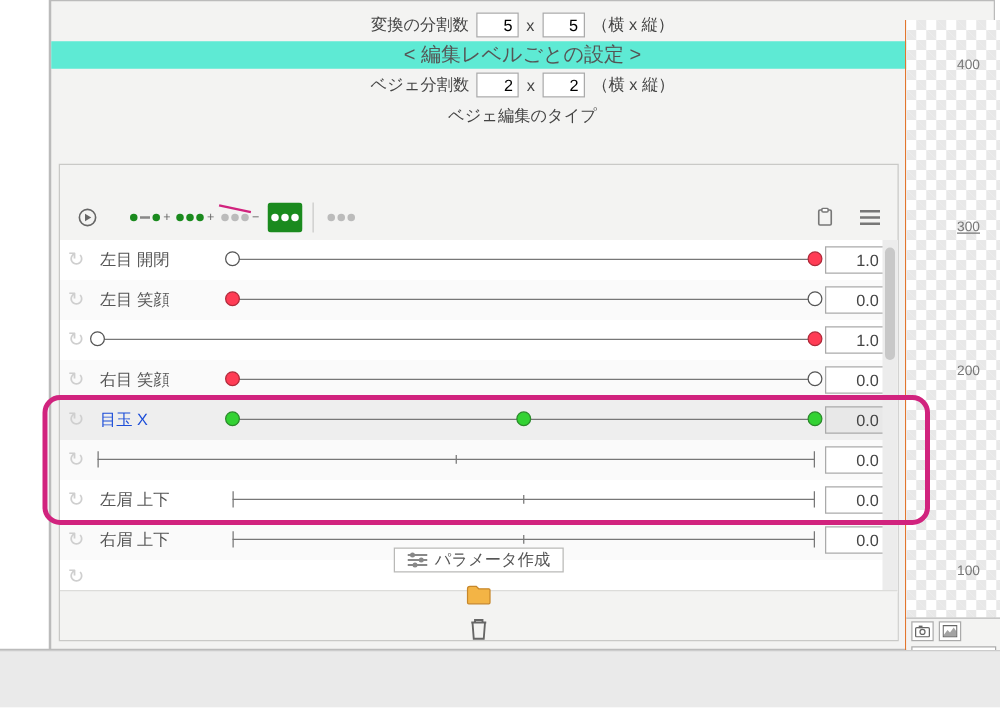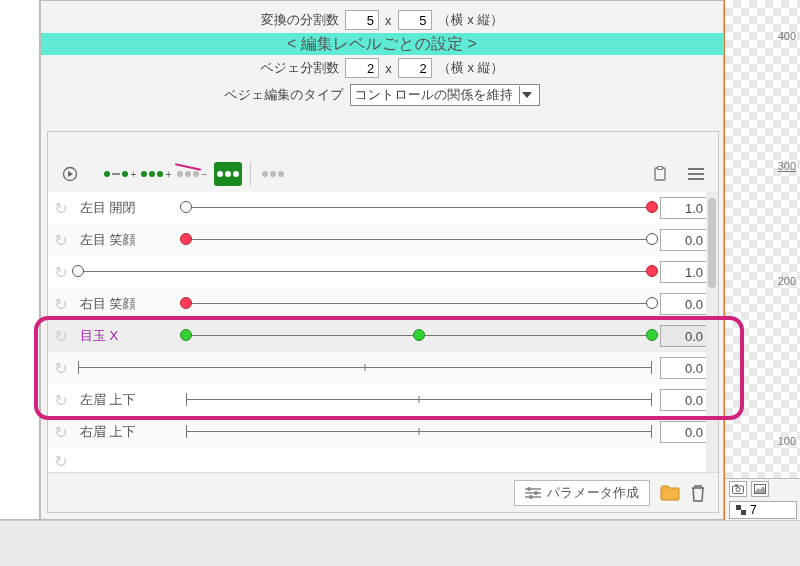--- a/index.html
+++ b/index.html
@@ -11,25 +11,25 @@
     background-size: 16px 16px;
     background-position: 0 0, 8px 8px;
     background-color: #fff;
   }
   .outer { position: relative; width: 800px; height: 566px; background:#fff; }
   .left-pane {
     position: absolute; left: 0; top: 0; width: 40px; height: 520px;
     background:#fff; border-right:1px solid #bbb; border-bottom:1px solid #bbb;
   }
   .main-pane {
-    position: absolute; left: 40px; top: 0; width: 684px; height: 520px;
+    position: absolute; left: 40px; top: 0; width: 756px; height: 520px;
     background:#f3f3f2; border:1px solid #bbb;
   }
   .right-pane {
-    position: absolute; left: 724px; top: 0; width: 76px; height: 520px;
+    position: absolute; left: 724px; top: 16px; width: 64px; height: 520px;
     border-left: 1px solid #e3762e;
   }
   .right-canvas {
     position:absolute; left:0; top:0; width:76px; height:478px;
   }
   .right-bottom {
     position:absolute; left:0; top:478px; width:76px; height:42px;
     background:#f3f3f2; border-top:1px solid #bbb;
   }
   .right-bottom-tools { display:flex; gap:4px; padding:2px 4px; align-items:center; }
@@ -89,42 +89,42 @@
   .param-row {
     height:32px; display:flex; align-items:center; padding:0 8px 0 4px; font-size:13px; color:#555;
     position:relative;
   }
   .param-row.alt { background:#fafafa; }
   .param-row.selected { background:#eeeeee; }
   .loop-icon {
     width:18px; height:18px; color:#cfcfcf; font-size:16px; display:flex; align-items:center; justify-content:center;
   }
   .param-label { width:108px; padding-left:10px; white-space:nowrap; }
-  .param-label.dim { color:#a21caf; }
+  .param-label.dim { color:#1d4ed8; }
   .slider-wrap { flex:1; position:relative; height:24px; margin:0 8px; }
   .slider-track { position:absolute; left:0; right:0; top:11px; height:1px; background:#777; }
   .cap { position:absolute; top:5px; width:1px; height:13px; background:#777; }
   .cap-l { left:0; } .cap-r { right:0; }
   .tick { position:absolute; top:8px; width:1px; height:7px; background:#777; transform:translateX(-0.5px); }
   .knob { position:absolute; top:5px; width:12px; height:12px; border-radius:50%; border:1px solid #555; background:#fff; transform:translateX(-6px); }
   .knob.red { background:#ff3c55; border-color:#b02a3a; }
   .knob.green { background:#33d233; border-color:#2a8a2a; }
   .knob.hollow { background:#fff; }
   .value-box {
     width:50px; height:22px; border:1px solid #aaa; background:#fff; text-align:right;
     padding:0 6px; font-size:13px; color:#444;
   }
   .value-box.dim { background:#e8e8e8; }
   .scroll-gutter { position:absolute; right:0; top:60px; width:12px; height:282px; background:#ececec; }
   .scroll-thumb { position:absolute; left:2px; top:6px; width:8px; height:90px; background:#c8c8c8; border-radius:4px; }
 
   .panel-footer {
     position:absolute; left:0; bottom:0; width:100%; height:40px;
     display:flex; align-items:center; justify-content:flex-end; gap:10px; padding:0 12px;
-    border-top:1px solid #dcdcda; background:#f3f3f2;
+    border-top:1px solid #dcdcda; background:#f3f3f2;flex-direction:column;
   }
   .footer-btn {
     height:26px; border:1px solid #b9b9b7; background:#fff; padding:0 10px;
     display:flex; align-items:center; gap:6px; font-size:13px; color:#555;
   }
   .folder-icon { color:#e8a33c; font-size:16px; }
   .trash-icon { color:#777; font-size:16px; }
 
   .highlight-box {
     position:absolute; border:4px solid #d1237e; border-radius:14px; pointer-events:none;
@@ -160,28 +160,20 @@
       <div class="settings-cell">
         <span>ベジェ分割数</span>
         <input class="settings-input" value="2" style="">
         <span>x</span>
         <input class="settings-input" value="2" style="">
         <span>（横 x 縦）</span>
       </div>
 
       <div class="settings-cell">
         <span>ベジェ編集のタイプ</span>
-        <div class="settings-dropdown">
-          <span>コントロールの関係を維持</span>
-          <span class="dropdown-btn">
-            <svg width="10" height="6" viewBox="0 0 10 6">
-                <path d="M0 0 L5 6 L10 0 Z" fill="#444"></path>
-              </svg>
-          </span>
-        </div>
       </div>
     </div>
 
     <div class="param-panel">
 
       <div class="panel-toolbar">
         <div class="tool-btn">
           <svg width="16" height="16" viewBox="0 0 16 16">
               <circle cx="8" cy="8" r="6.5" fill="none" stroke="#666" stroke-width="1.3"></circle>
               <path d="M6 5 L11 8 L6 11 Z" fill="#666"></path>

